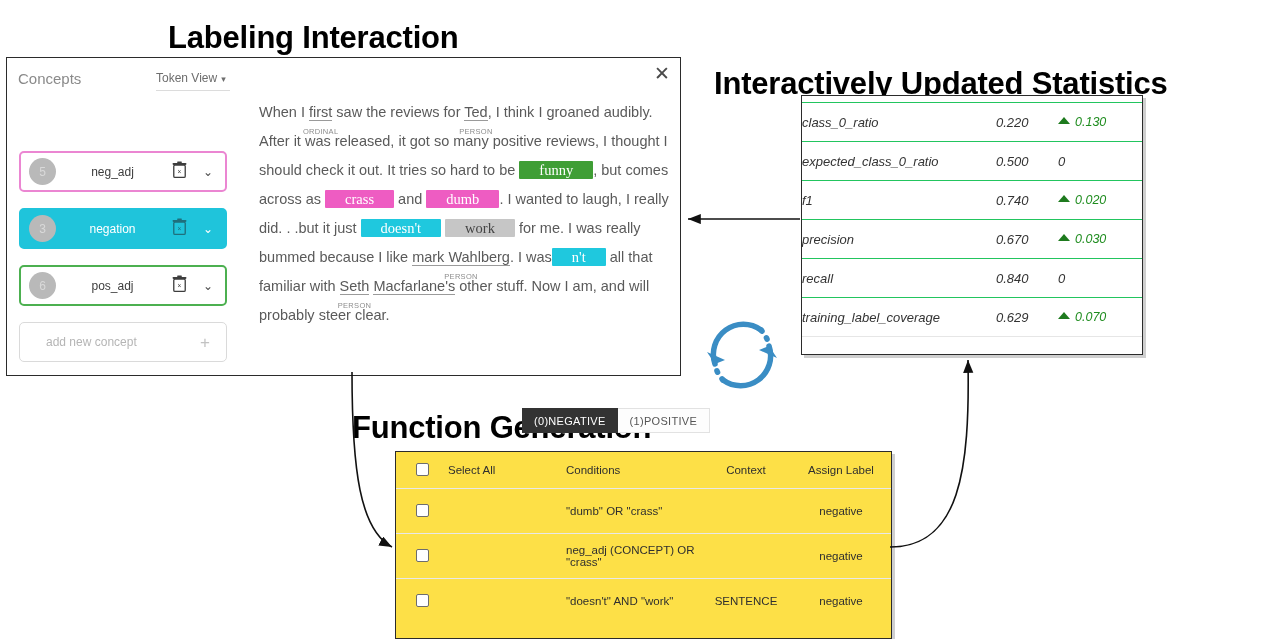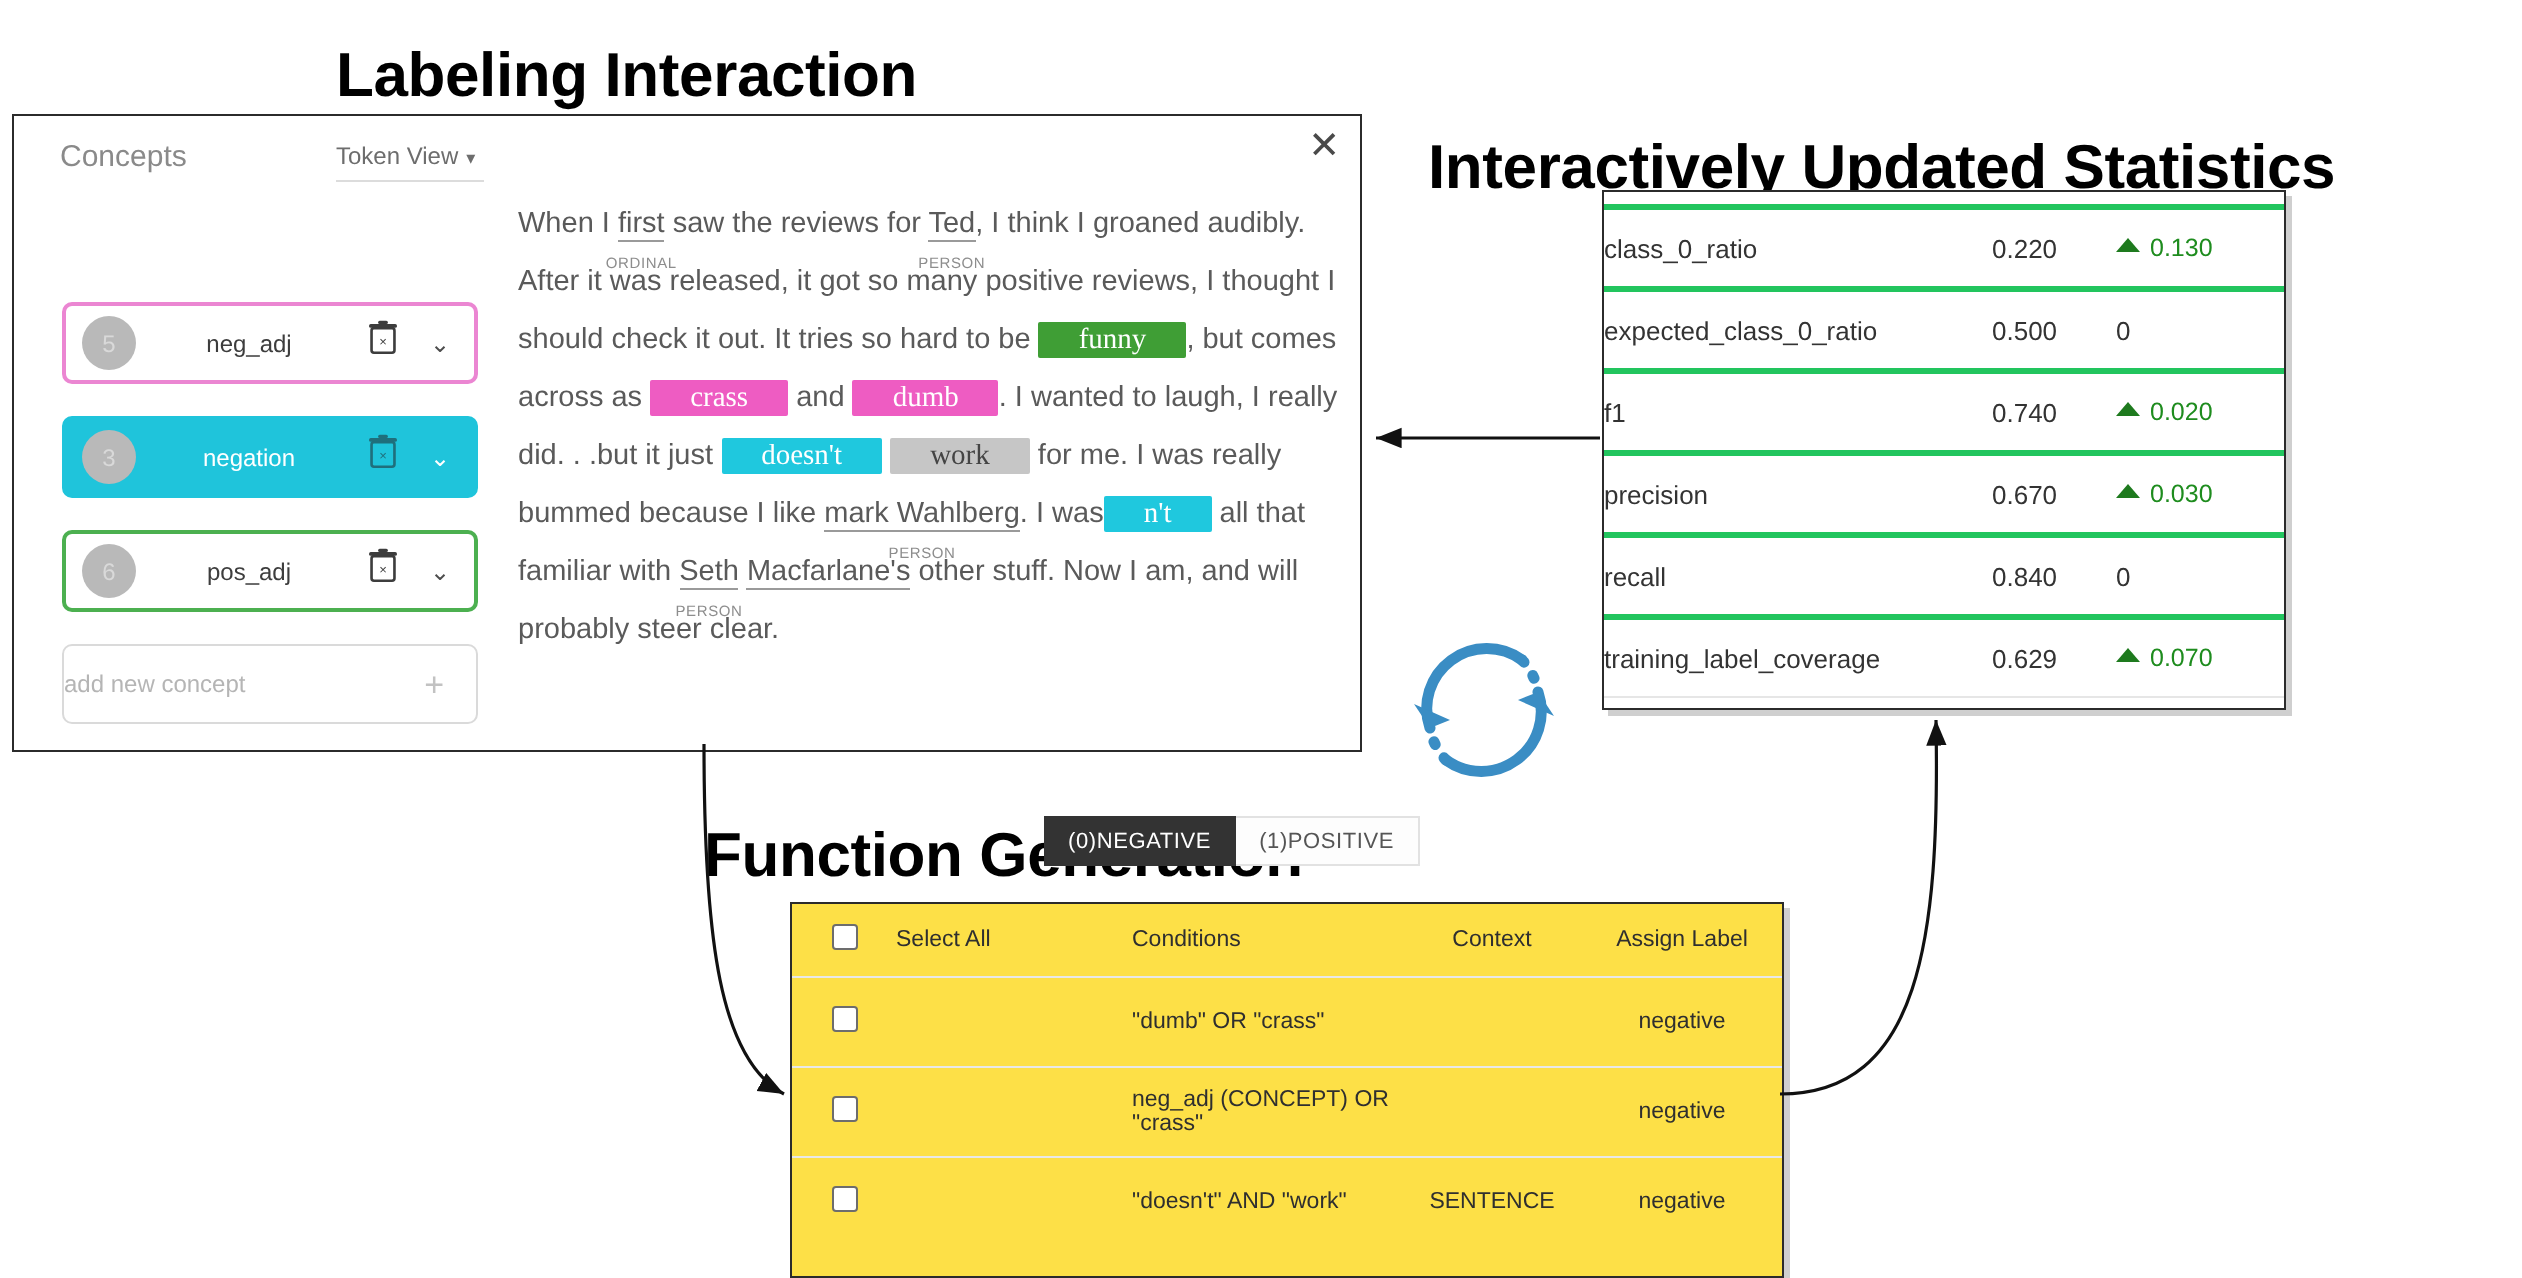--- a/index.html
+++ b/index.html
@@ -30,21 +30,21 @@
   #labeling-panel{
     position:absolute;left:6px;top:57px;width:675px;height:319px;
     background:#fff;border:1px solid #2b2b2b;box-sizing:border-box;
   }
   #panel-close{
     position:absolute;right:10px;top:6px;font-size:19px;color:#4a4a4a;
     line-height:1;cursor:pointer;font-family:"Liberation Sans",sans-serif;
   }
 
   
-  #concepts-col{position:absolute;left:12px;top:0;width:232px;height:100%;}
+  #concepts-col{position:absolute;left:0;top:0;width:232px;height:100%;}
   #concepts-title{
     position:absolute;left:11px;top:12px;font-size:15px;color:#8a8a8a;
   }
   #token-view{
     position:absolute;left:149px;top:13px;font-size:12px;color:#6d6d6d;
     border-bottom:1px solid #dcdcdc;padding-bottom:5px;width:74px;
   }
   #token-view .caret{font-size:9px;margin-left:4px;color:#6d6d6d;}
 
   .concept-card{
@@ -66,21 +66,21 @@
   .trash{width:17px;flex:0 0 auto;margin-right:13px;}
   .chev{width:14px;flex:0 0 auto;margin-right:10px;font-size:12px;color:#4d4d4d;
         text-align:center;line-height:1;}
   .concept-card.c1 .chev{color:#ffffff;}
 
   #add-concept{
     position:absolute;left:12px;top:264px;width:208px;height:40px;
     border:1px solid #dadada;border-radius:5px;background:#fff;
     display:flex;align-items:center;box-sizing:border-box;
   }
-  #add-concept .ph{font-size:12px;color:#b5b5b5;margin-left:0;flex:1;}
+  #add-concept .ph{font-size:12px;color:#b5b5b5;margin-left:26px;flex:1;}
   #add-concept .plus{font-size:17px;color:#c2c2c2;margin-right:16px;line-height:1;}
 
   
   #doc-body{
     position:absolute;left:240px;top:0;right:0;bottom:0;
   }
   #doc-text{
     position:absolute;left:12px;top:40px;width:424px;
     text-align:left;font-size:14.5px;line-height:29px;color:#5a5a5a;
   }
@@ -107,22 +107,22 @@
   .tgl.off{background:#fdfdfd;color:#555;border:1px solid #e2e2e2;border-left:none;}
 
   
   #stats-panel{
     position:absolute;left:801px;top:95px;width:342px;height:260px;
     background:#fff;border:1px solid #2b2b2b;box-sizing:border-box;
     box-shadow:3px 3px 0 0 #cfcfcf;
   }
   #stats-table{width:100%;border-collapse:collapse;margin-top:6px;}
   #stats-table td{
-    border-top:3px solid #22c55e;height:38px;font-size:13px;color:#333;
-    padding:0;vertical-align:middle;
+    border-top:1px solid #22c55e;height:38px;font-size:13px;color:#333;
+    padding:0;vertical-align:middle;font-style:italic;
   }
   #stats-table tr:last-child td{border-bottom:1px solid #e6e6e6;}
   .st-name{padding-left:20px;white-space:nowrap;}
   .st-val{width:62px;}
   .st-delta{width:84px;position:relative;}
   .delta-wrap{display:flex;align-items:flex-end;}
   .up-tri{
     width:0;height:0;border-left:6px solid transparent;border-right:6px solid transparent;
     border-bottom:7px solid #1e7a1e;margin-right:5px;margin-bottom:5px;
   }

